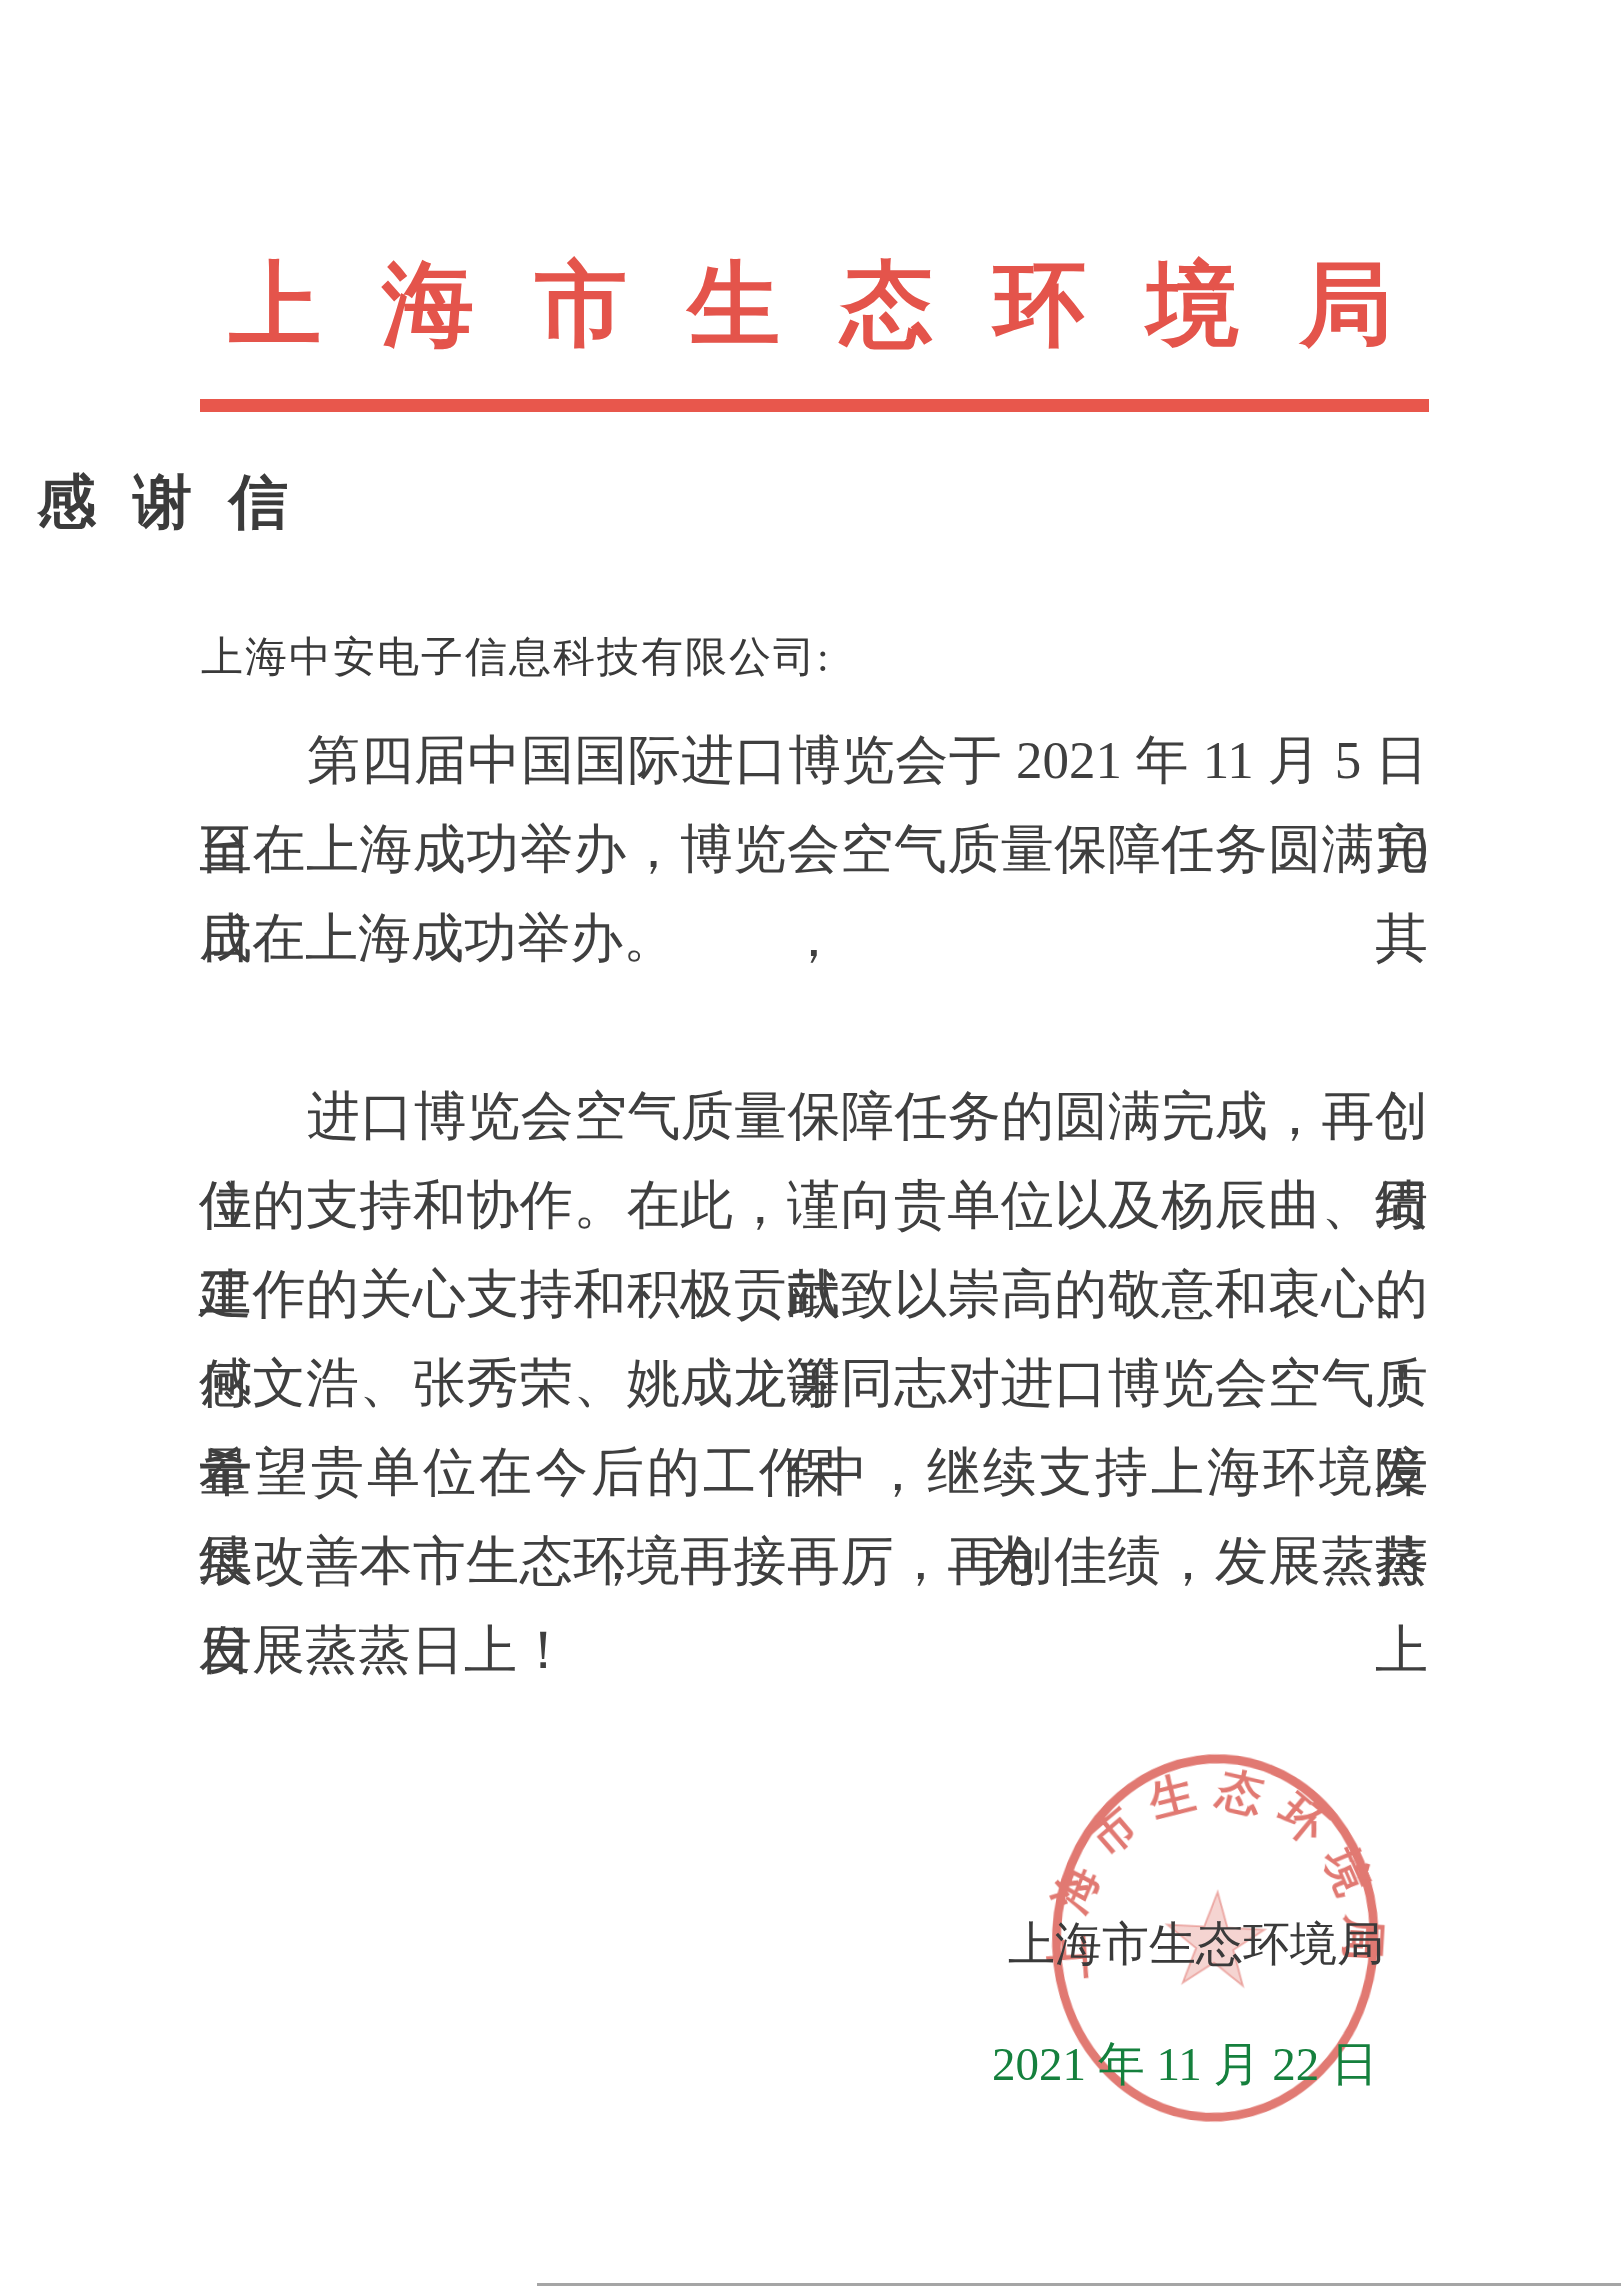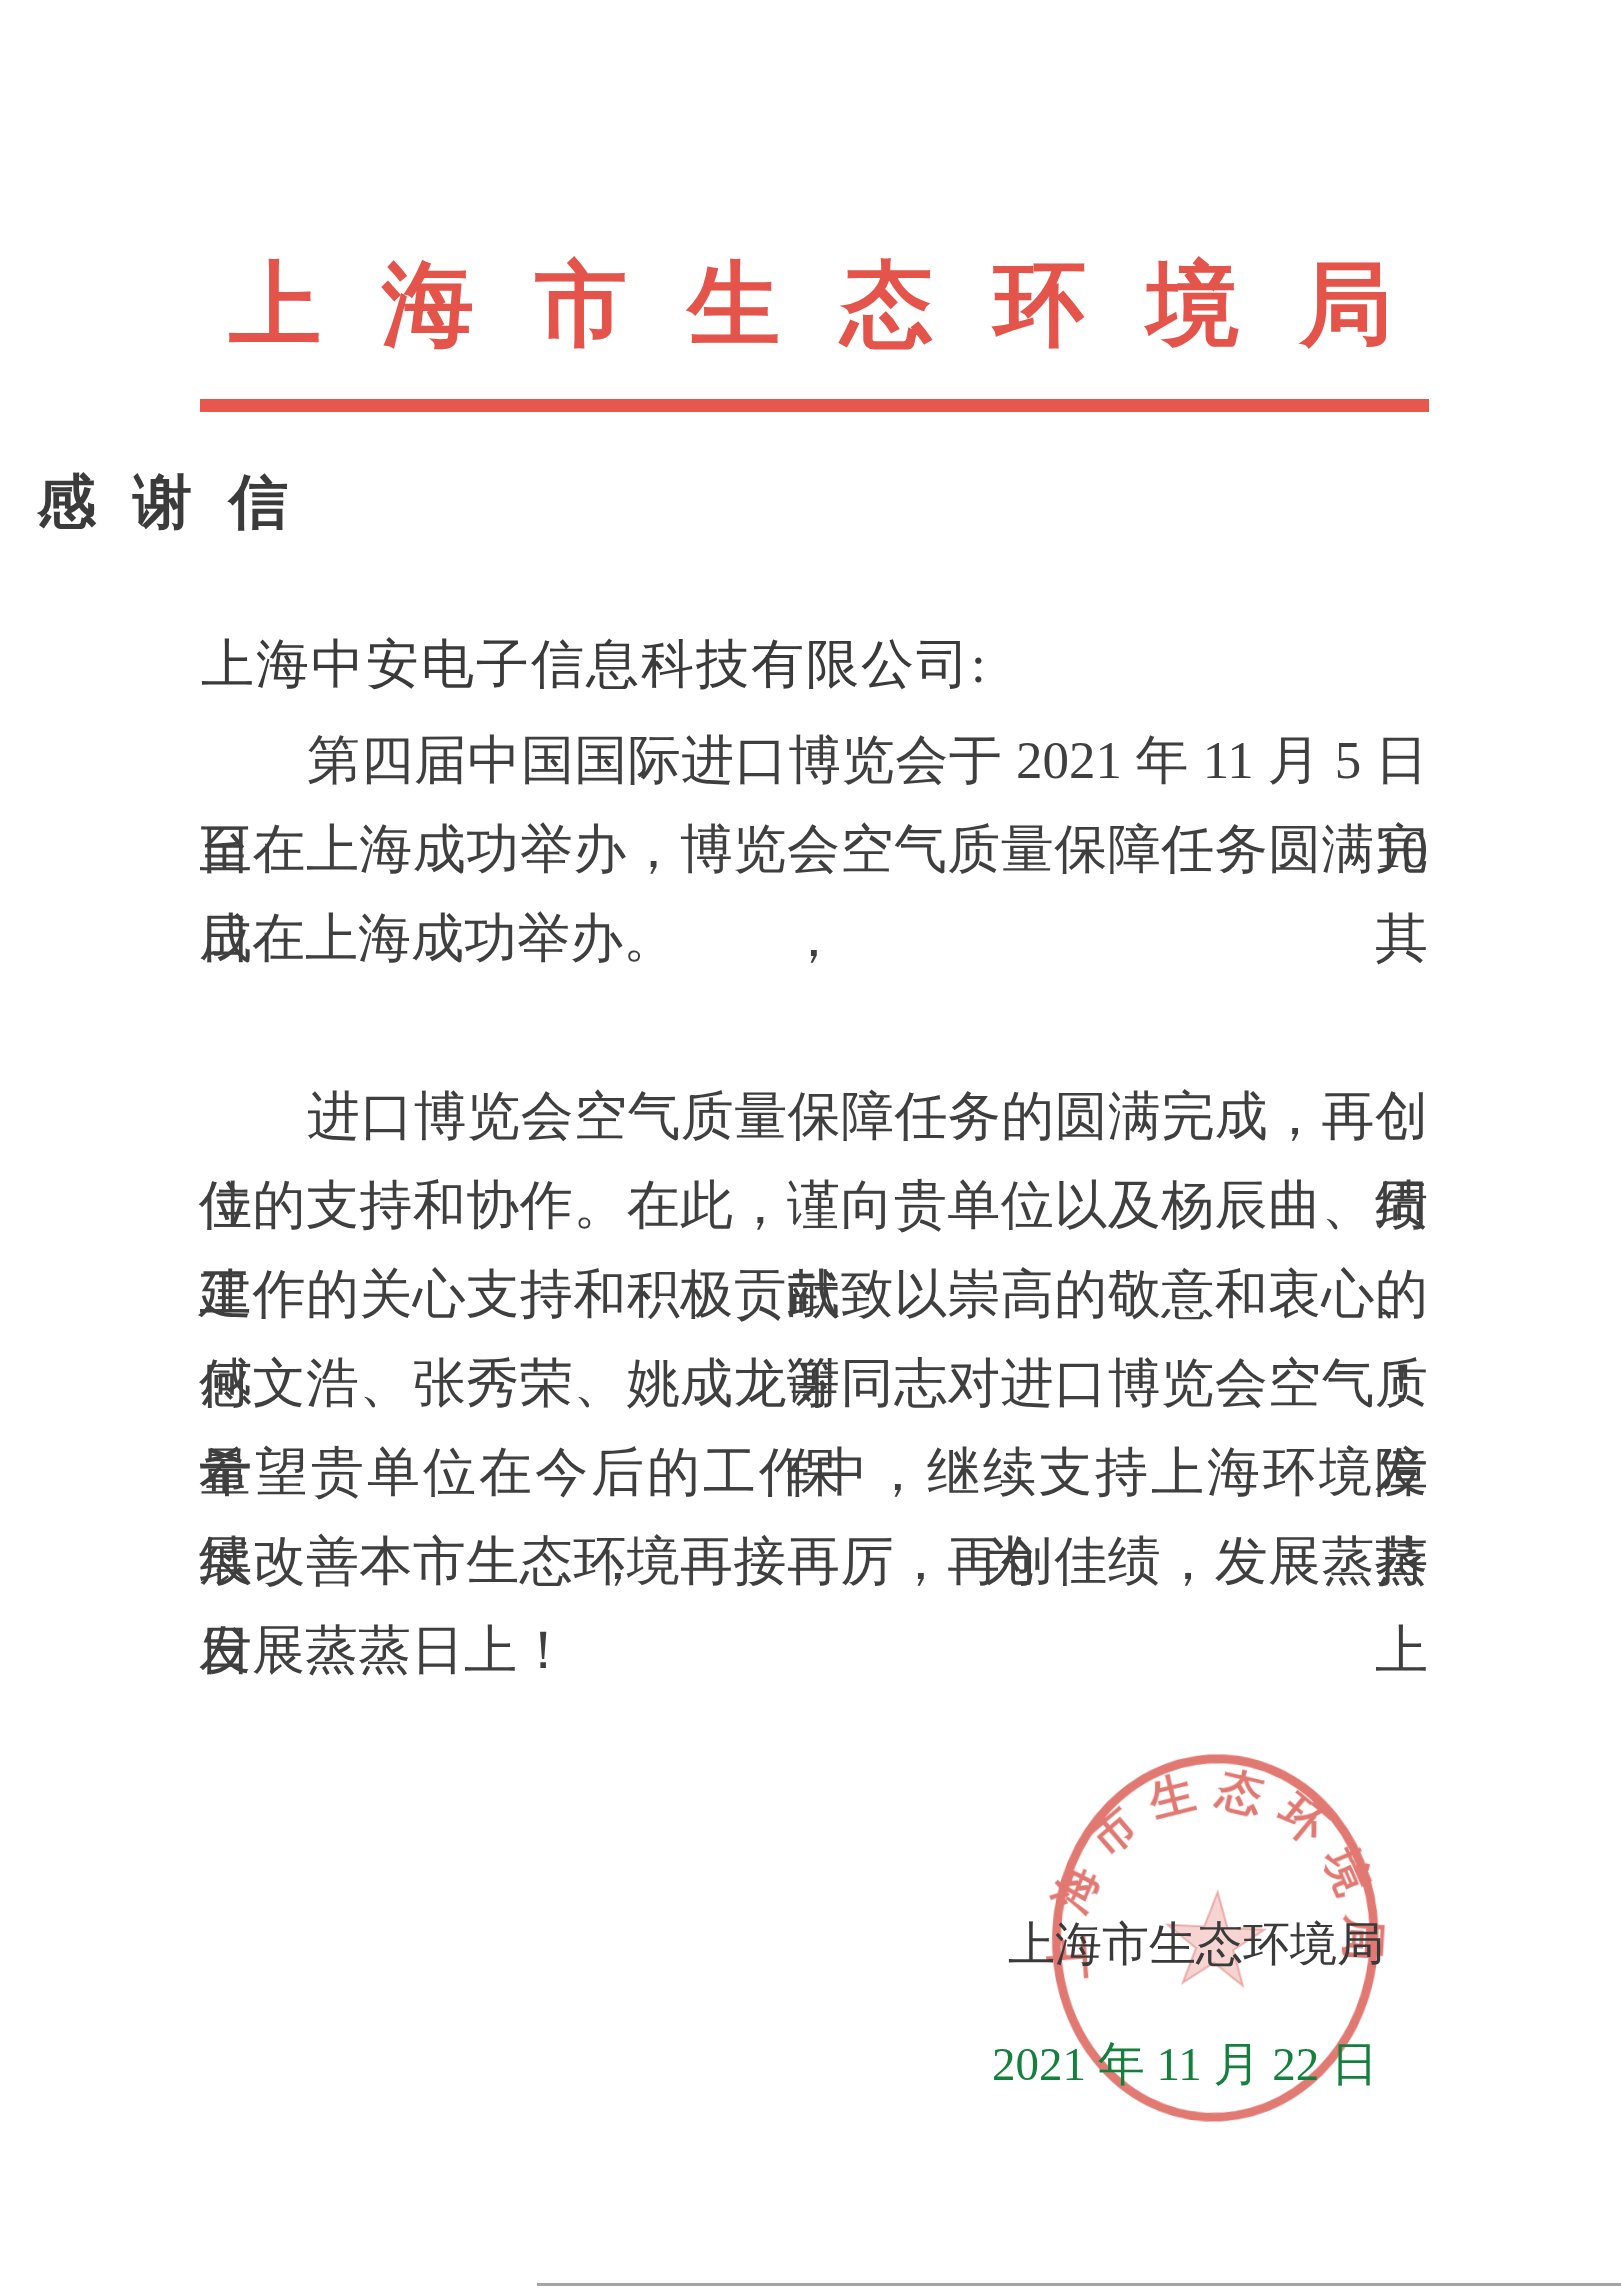--- a/index.html
+++ b/index.html
@@ -18,21 +18,21 @@
     position:absolute;top:399px;left:200px;width:1229px;height:12.7px;
     background:#e8574c;
   }
   .letter-title{
     position:absolute;top:463px;left:0;width:1621px;
     font-size:59px;font-weight:700;color:#3b3b3b;
     letter-spacing:37px;padding-left:37px;box-sizing:border-box;white-space:nowrap;
   }
   .recipient{
     position:absolute;top:629px;left:201px;width:1229px;
-    font-size:53px;color:#3a3a3a;letter-spacing:2px;white-space:nowrap;
+    font-size:42px;color:#3a3a3a;letter-spacing:2px;white-space:nowrap;
   }
   .body-block{
     position:absolute;left:199px;width:1229px;
     font-size:53px;color:#3f3f3f;
   }
   .p1{top:716px;}
   .p2{top:1072px;}
   .line{
     height:89px;line-height:89px;
     text-align:justify;text-align-last:justify;

